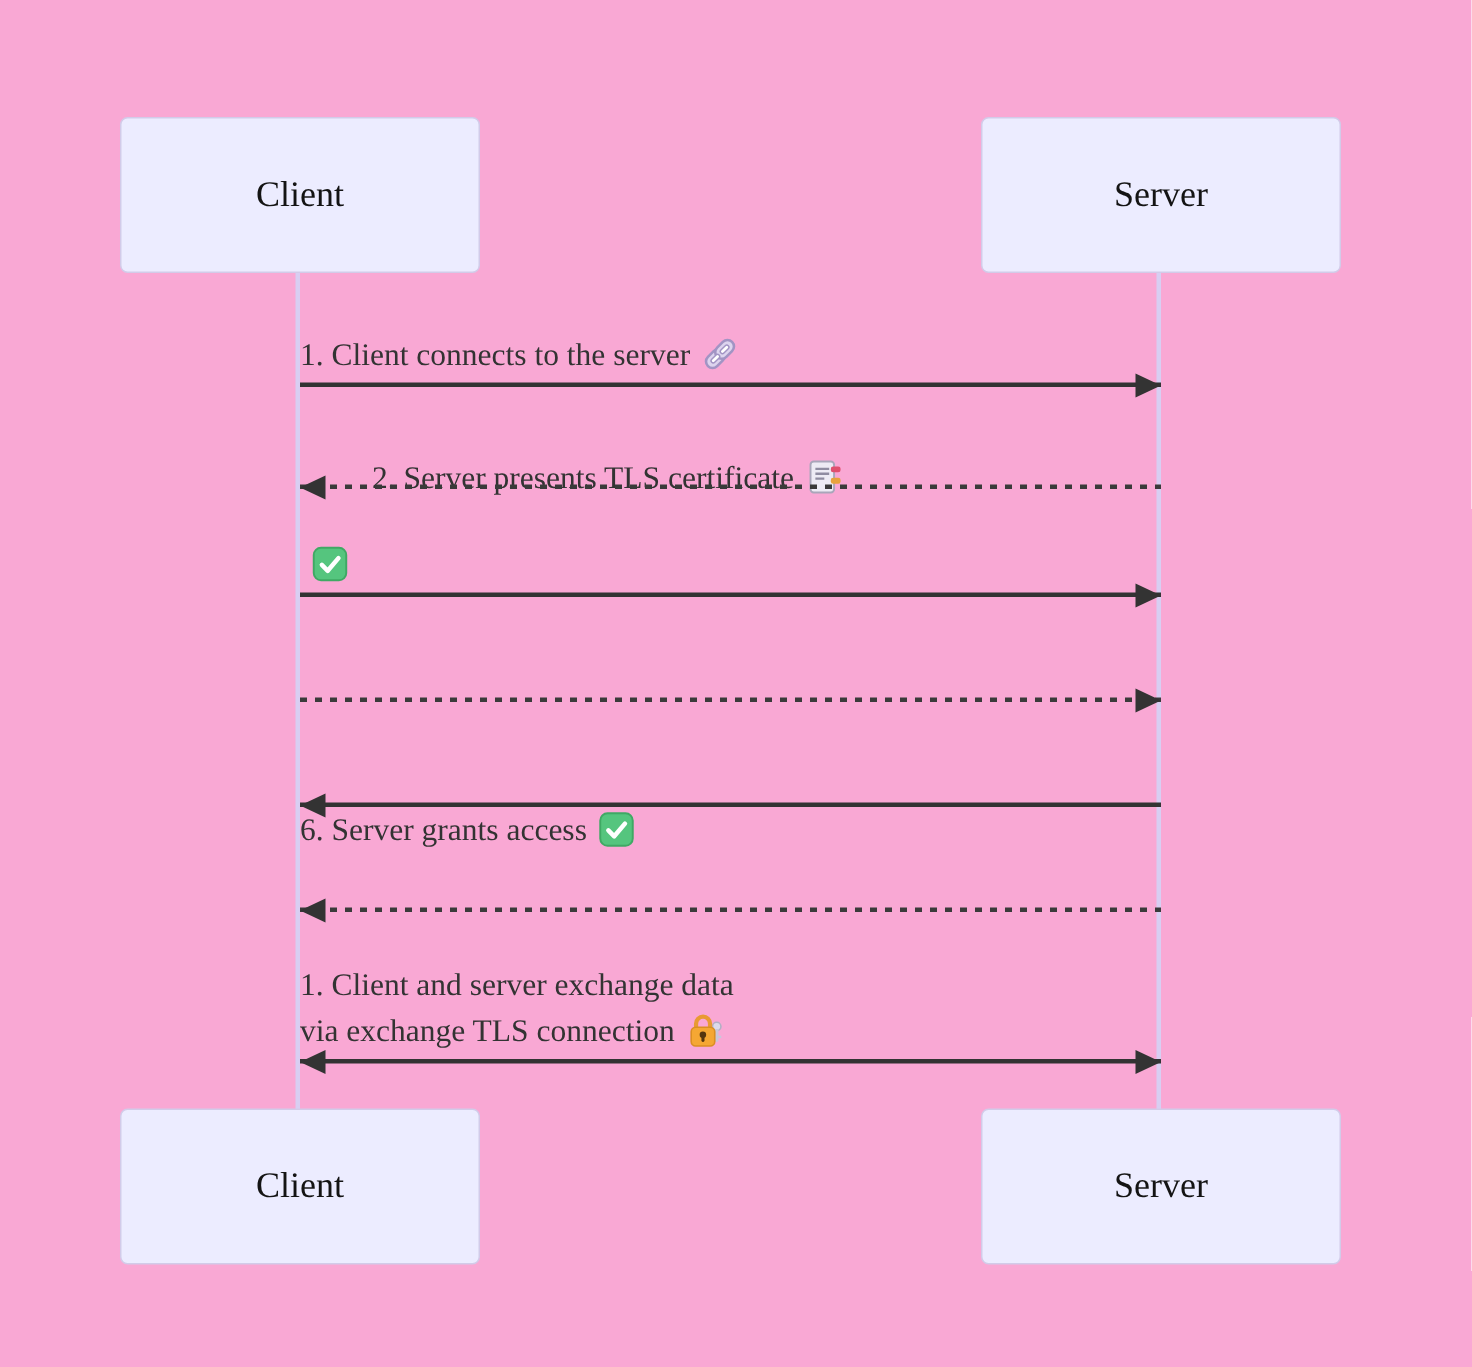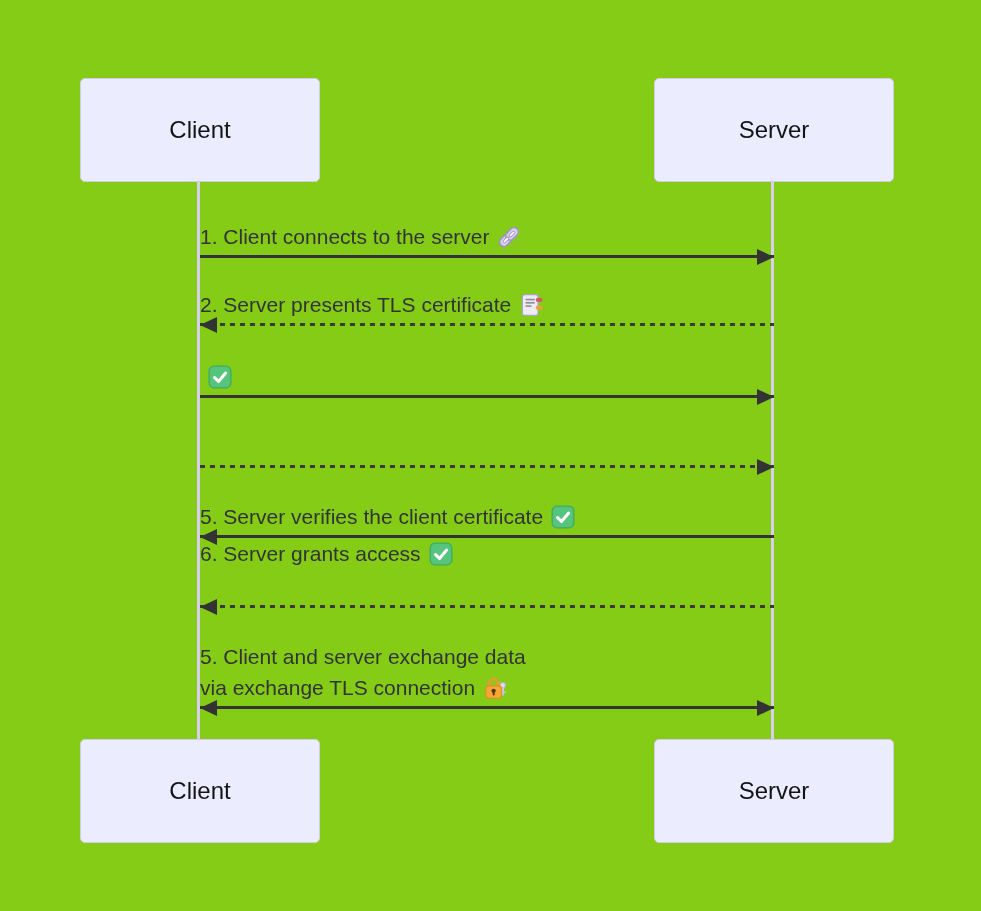--- a/index.html
+++ b/index.html
@@ -1,18 +1,18 @@
 <!DOCTYPE html>
 <html><head>
 <meta charset="utf-8">
 <style>
   html,body{margin:0;padding:0;background:#ffffff;}
   .canvas{
-    position:relative;width:981px;height:911px;background:#84cc16;overflow:hidden;
-    font-family:Liberation Sans, sans-serif;
+    position:relative;width:981px;height:911px;background:#f9a8d4;overflow:hidden;
+    font-family:Liberation Serif, serif;
   }
   .lifeline{position:absolute;width:3px;background:#d8cef2;top:182px;height:558px;}
   .actor-box{
     position:absolute;width:238px;height:102px;background:#ECECFF;
     border:1px solid #d2cbe9;border-radius:5px;
     display:flex;align-items:center;justify-content:center;
     font-size:24px;color:#141414;
   }
   .msg-label{
     position:absolute;left:200px;width:574px;text-align:left;
@@ -53,21 +53,21 @@
             <rect x="1.5" y="8" width="13" height="8" rx="4" fill="#ddd4ee" stroke="#a294c4" stroke-width="1.6"></rect>
             <rect x="9.5" y="8" width="13" height="8" rx="4" fill="#ddd4ee" stroke="#a294c4" stroke-width="1.6"></rect>
             <rect x="4.8" y="10.7" width="6.4" height="2.6" rx="1.3" fill="#ffffff" stroke="#a294c4" stroke-width="0.9"></rect>
             <rect x="12.8" y="10.7" width="6.4" height="2.6" rx="1.3" fill="#ffffff" stroke="#a294c4" stroke-width="0.9"></rect>
           </g>
         </svg></span>
   </div>
   <div class="msg-line solid" style="top:255px;"></div>
   <div class="head head-right" style="top:249px;"></div>
 
-  <div class="msg-label" style="top:289px;">
+  <div class="msg-label" style="top:303px;margin-left:48px;">
     <span>2. Server presents TLS certificate</span><span class="icon"><svg width="26" height="26" viewBox="0 0 24 24">
           <rect x="4" y="2.5" width="14.5" height="19" rx="2" fill="#edebf4" stroke="#a9a6ba" stroke-width="1.2"></rect>
           <line x1="7" y1="7" x2="15.5" y2="7" stroke="#8f8ca1" stroke-width="1.5"></line>
           <line x1="7" y1="10" x2="15.5" y2="10" stroke="#8f8ca1" stroke-width="1.5"></line>
           <line x1="7" y1="13" x2="12.5" y2="13" stroke="#8f8ca1" stroke-width="1.5"></line>
           <rect x="16.5" y="5.5" width="6" height="3.6" rx="1.4" fill="#e0506e"></rect>
           <rect x="16.5" y="12.5" width="6" height="3.6" rx="1.4" fill="#e8a23d"></rect>
         </svg></span>
   </div>
   <div class="msg-line dashed" style="top:323px;"></div>
@@ -78,40 +78,34 @@
           <rect x="2" y="2" width="20" height="20" rx="4.5" fill="#55c57e" stroke="#3fa964" stroke-width="1.2"></rect>
           <path d="M7 12.6 L10.6 16.2 L17.2 8.4" fill="none" stroke="#ffffff" stroke-width="2.8" stroke-linecap="round" stroke-linejoin="round"></path>
         </svg></span>
   </div>
   <div class="msg-line solid" style="top:395px;"></div>
   <div class="head head-right" style="top:389px;"></div>
 
   <div class="msg-line dashed" style="top:465px;"></div>
   <div class="head head-right" style="top:459px;"></div>
 
-  <div class="msg-label" style="top:501px;">
-    <span>5. Server verifies the client certificate</span><span class="icon"><svg width="26" height="26" viewBox="0 0 24 24">
-          <rect x="2" y="2" width="20" height="20" rx="4.5" fill="#55c57e" stroke="#3fa964" stroke-width="1.2"></rect>
-          <path d="M7 12.6 L10.6 16.2 L17.2 8.4" fill="none" stroke="#ffffff" stroke-width="2.8" stroke-linecap="round" stroke-linejoin="round"></path>
-        </svg></span>
-  </div>
   <div class="msg-line solid" style="top:535px;"></div>
   <div class="head head-left" style="top:529px;"></div>
 
   <div class="msg-label" style="top:538px;">
     <span>6. Server grants access</span><span class="icon"><svg width="26" height="26" viewBox="0 0 24 24">
           <rect x="2" y="2" width="20" height="20" rx="4.5" fill="#55c57e" stroke="#3fa964" stroke-width="1.2"></rect>
           <path d="M7 12.6 L10.6 16.2 L17.2 8.4" fill="none" stroke="#ffffff" stroke-width="2.8" stroke-linecap="round" stroke-linejoin="round"></path>
         </svg></span>
   </div>
   <div class="msg-line dashed" style="top:605px;"></div>
   <div class="head head-left" style="top:599px;"></div>
 
   <div class="msg-label" style="top:641px;">
-    <span>5. Client and server exchange data</span><br>
+    <span>1. Client and server exchange data</span><br>
     <span>via exchange TLS connection</span><span class="icon"><svg width="26" height="26" viewBox="0 0 24 24">
           <circle cx="19.2" cy="9.5" r="2.6" fill="#dddaea" stroke="#b3b0c4" stroke-width="1"></circle>
           <rect x="18.2" y="11" width="2.1" height="8" rx="1" fill="#c9c6d9"></rect>
           <rect x="19.8" y="15.2" width="2.2" height="1.5" fill="#c9c6d9"></rect>
           <path d="M6.5 11 V7.8 a4.3 4.3 0 0 1 8.6 0 V11" fill="none" stroke="#e99a33" stroke-width="2.6"></path>
           <rect x="3.5" y="10" width="14.5" height="11.5" rx="2.8" fill="#f5a733" stroke="#db8f22" stroke-width="1"></rect>
           <circle cx="10.7" cy="14.6" r="2" fill="#54350e"></circle>
           <rect x="9.8" y="14.8" width="1.9" height="4.2" rx="0.9" fill="#54350e"></rect>
         </svg></span>
   </div>

